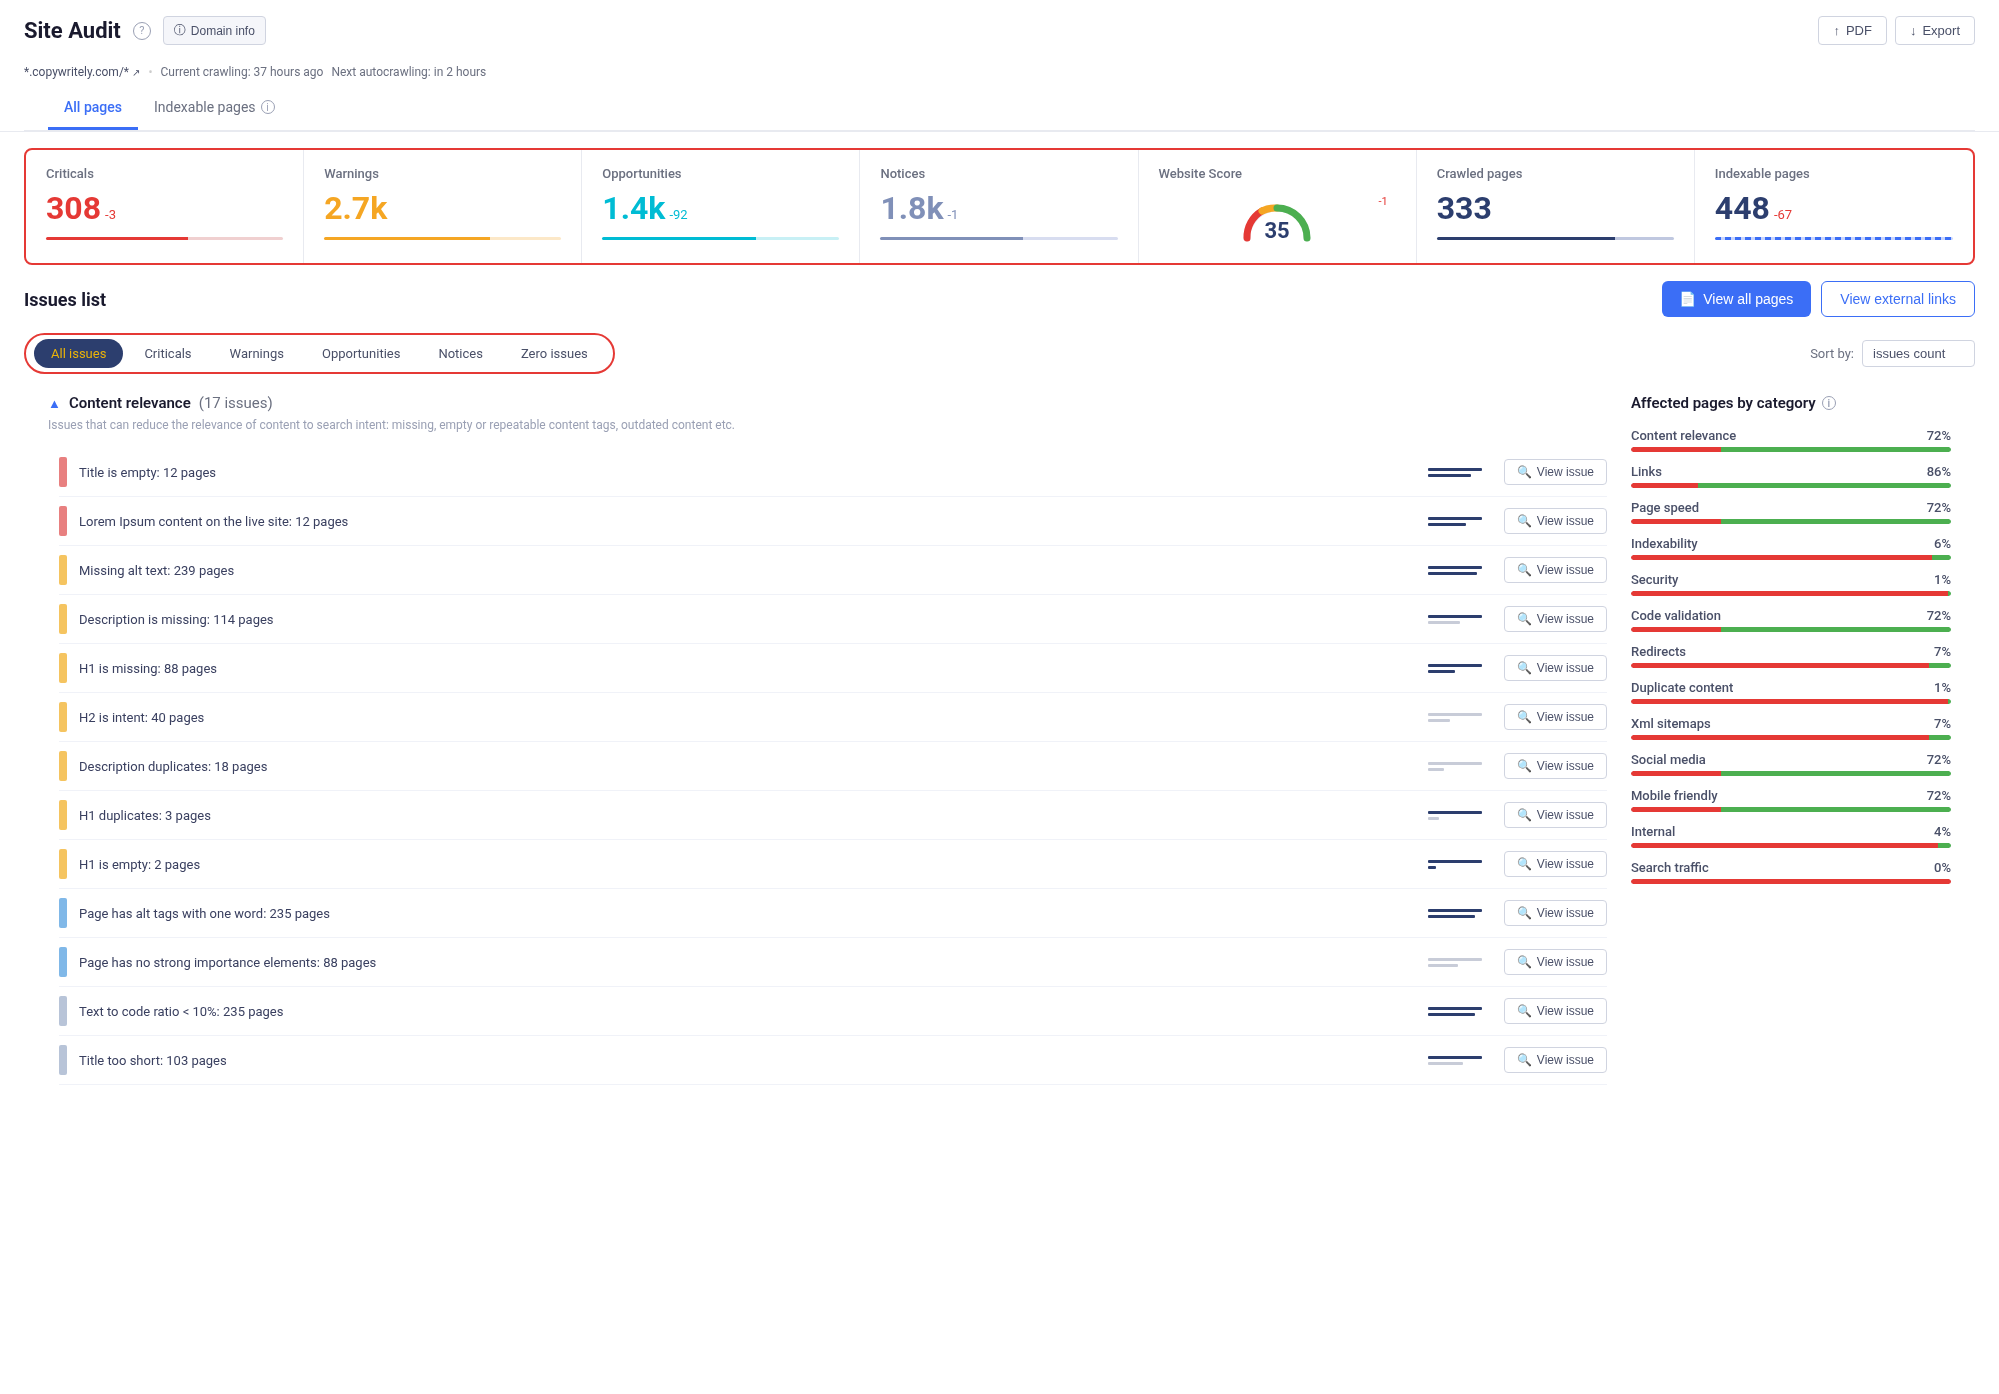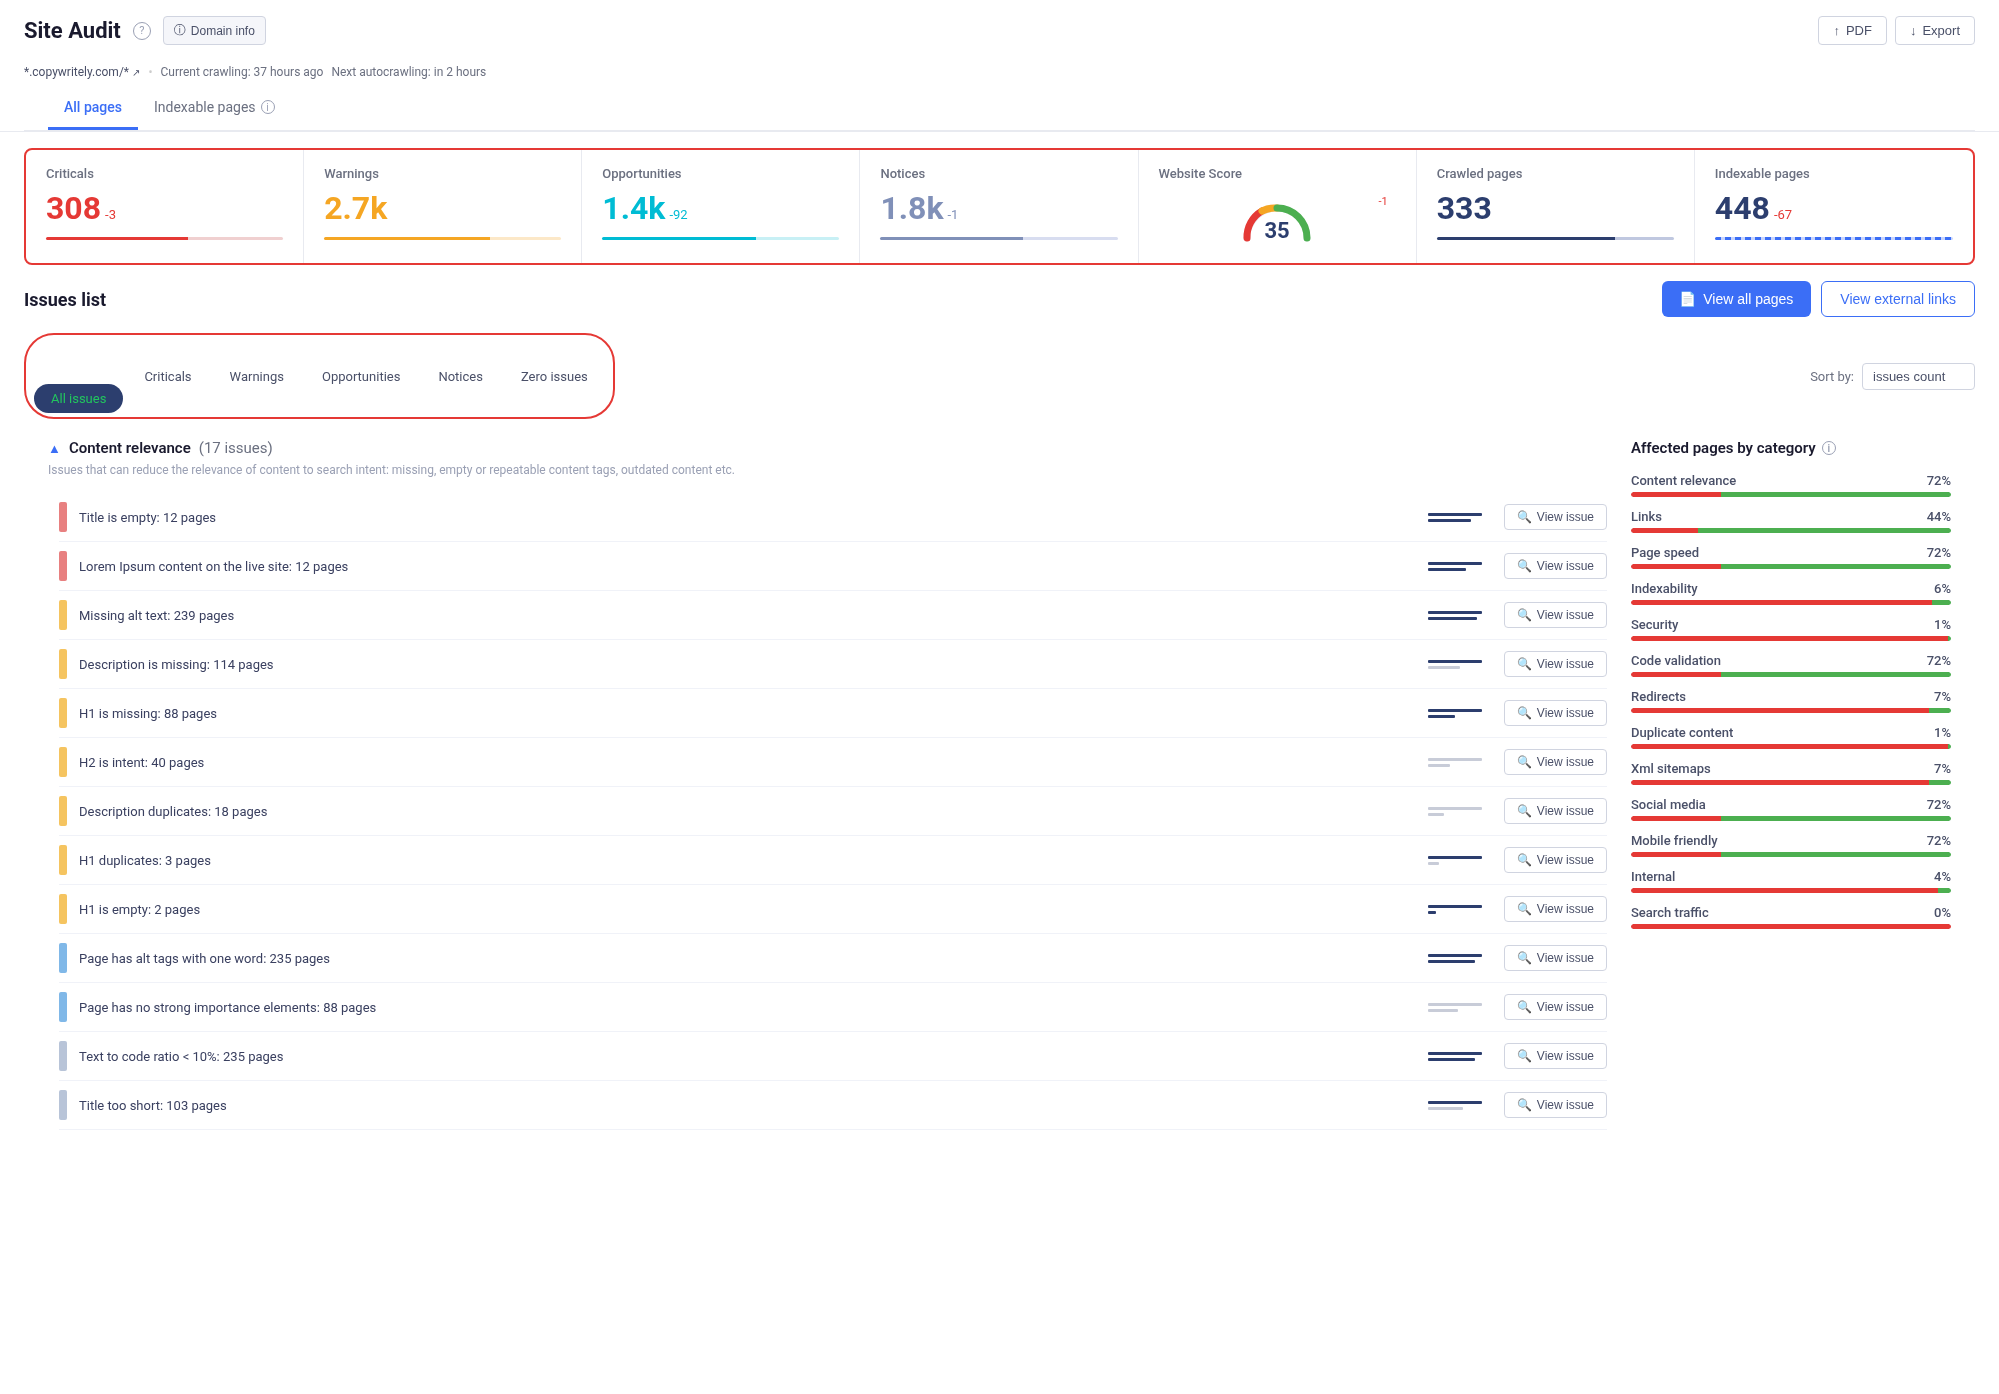--- a/index.html
+++ b/index.html
@@ -55,21 +55,21 @@
     
     
     .issues-section { padding: 0 24px; }
     .issues-header { display: flex; justify-content: space-between; align-items: center; margin-bottom: 16px; }
     .issues-title { font-size: 18px; font-weight: 700; color: #1a1a2e; }
     .issues-actions { display: flex; gap: 10px; }
     .view-all-btn { display: flex; align-items: center; gap: 6px; padding: 9px 18px; background: #3b6ef6; color: #fff; border: none; border-radius: 6px; font-size: 14px; cursor: pointer; font-weight: 500; }
     .view-external-btn { padding: 9px 18px; background: #fff; color: #3b6ef6; border: 1px solid #3b6ef6; border-radius: 6px; font-size: 14px; cursor: pointer; font-weight: 500; }
     .filter-tabs { display: flex; gap: 4px; align-items: center; }
     .filter-tab { padding: 6px 16px; border-radius: 20px; font-size: 13px; cursor: pointer; color: #4a5068; border: 1px solid transparent; }
-    .filter-tab.active { background: #2c3e6e; color: #22c55e; margin-top: 45px; }
+    .filter-tab.active { background: #2c3e6e; color: #eab308; }
     
     .sort-area { display: flex; align-items: center; gap: 8px; font-size: 13px; color: #6b7080; }
     .sort-select { padding: 5px 28px 5px 10px; border: 1px solid #d0d4e0; border-radius: 4px; font-size: 13px; color: #4a5068; background: #fff; cursor: pointer; appearance: none; }
     
     .filter-sort-row { display: flex; justify-content: space-between; align-items: center; margin-bottom: 20px; }
     
     
     .content-area { display: flex; gap: 24px; padding: 0 24px; }
     .issues-list { flex: 1; }
     .sidebar-panel { width: 320px; flex-shrink: 0; }
@@ -480,21 +480,21 @@
       <div class="category-bar-bg">
         <div style="display:flex;height:100%;border-radius:3px;overflow:hidden;">
           <div class="bar-red" style="width:28%;"></div>
           <div class="bar-green" style="width:72%;"></div>
         </div>
       </div>
     </div>
             <div class="category-row">
       <div class="category-header">
         <span class="category-name">Links</span>
-        <span class="category-pct">44%</span>
+        <span class="category-pct">86%</span>
       </div>
       <div class="category-bar-bg">
         <div style="display:flex;height:100%;border-radius:3px;overflow:hidden;">
           <div class="bar-red" style="width:21%;"></div>
           <div class="bar-green" style="width:79%;"></div>
         </div>
       </div>
     </div>
             <div class="category-row">
       <div class="category-header">

